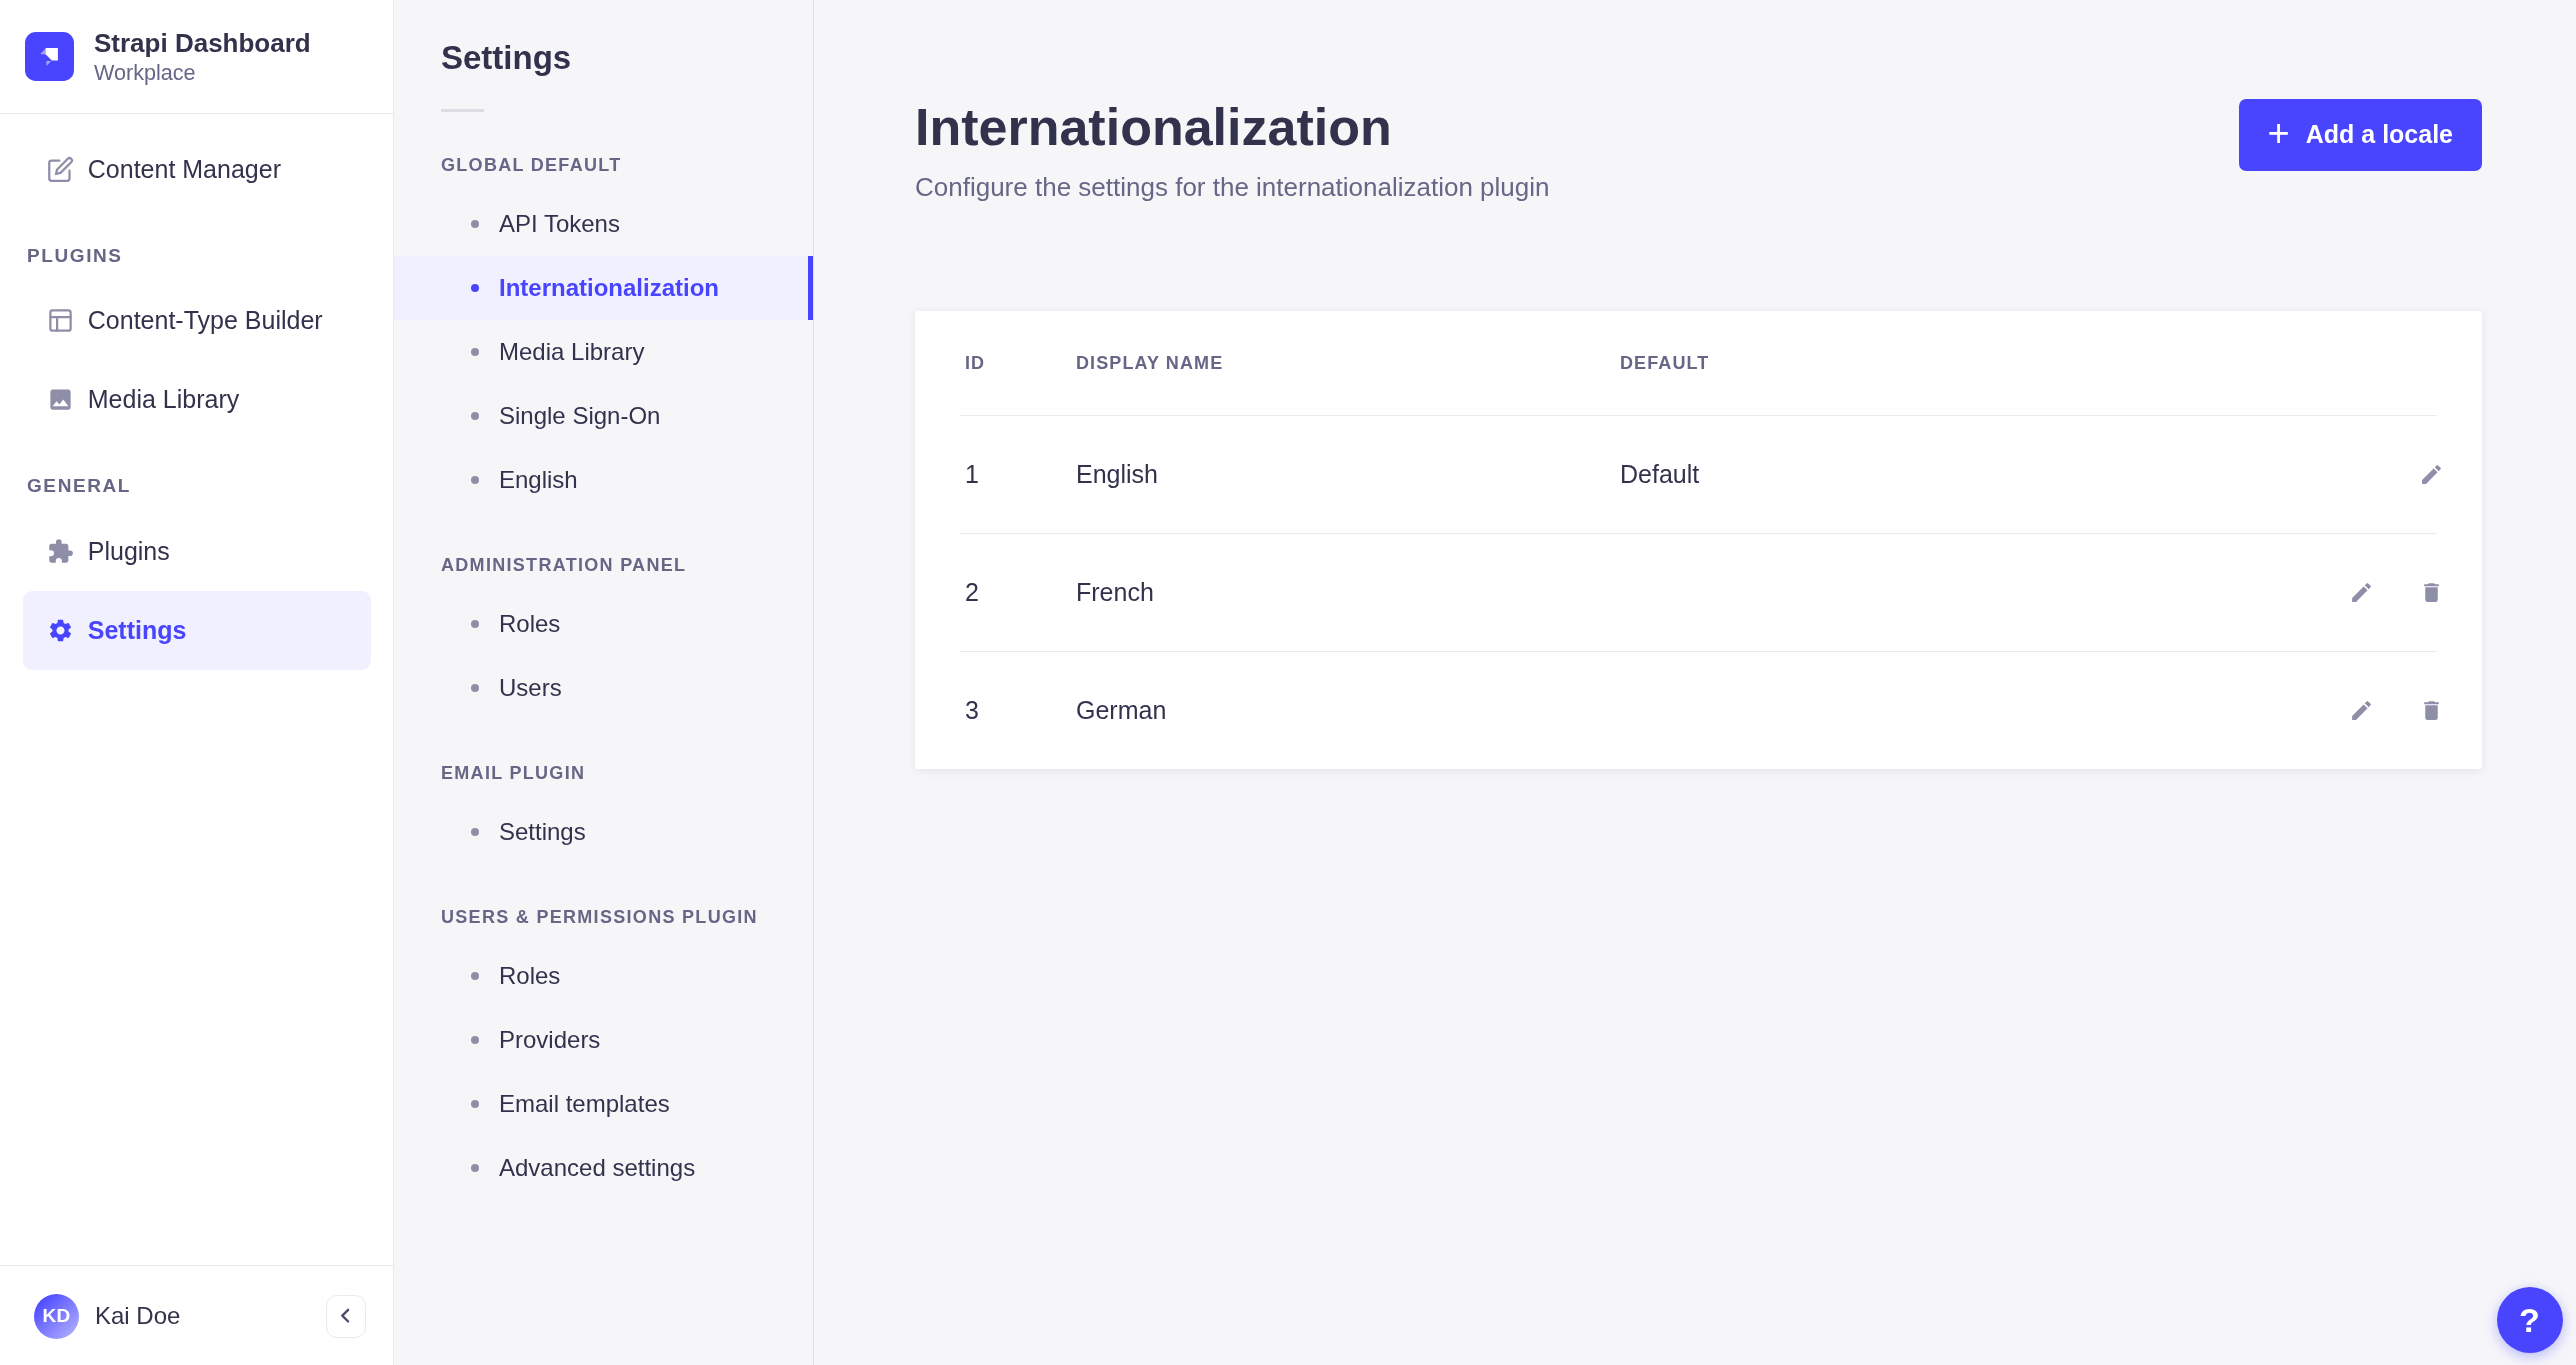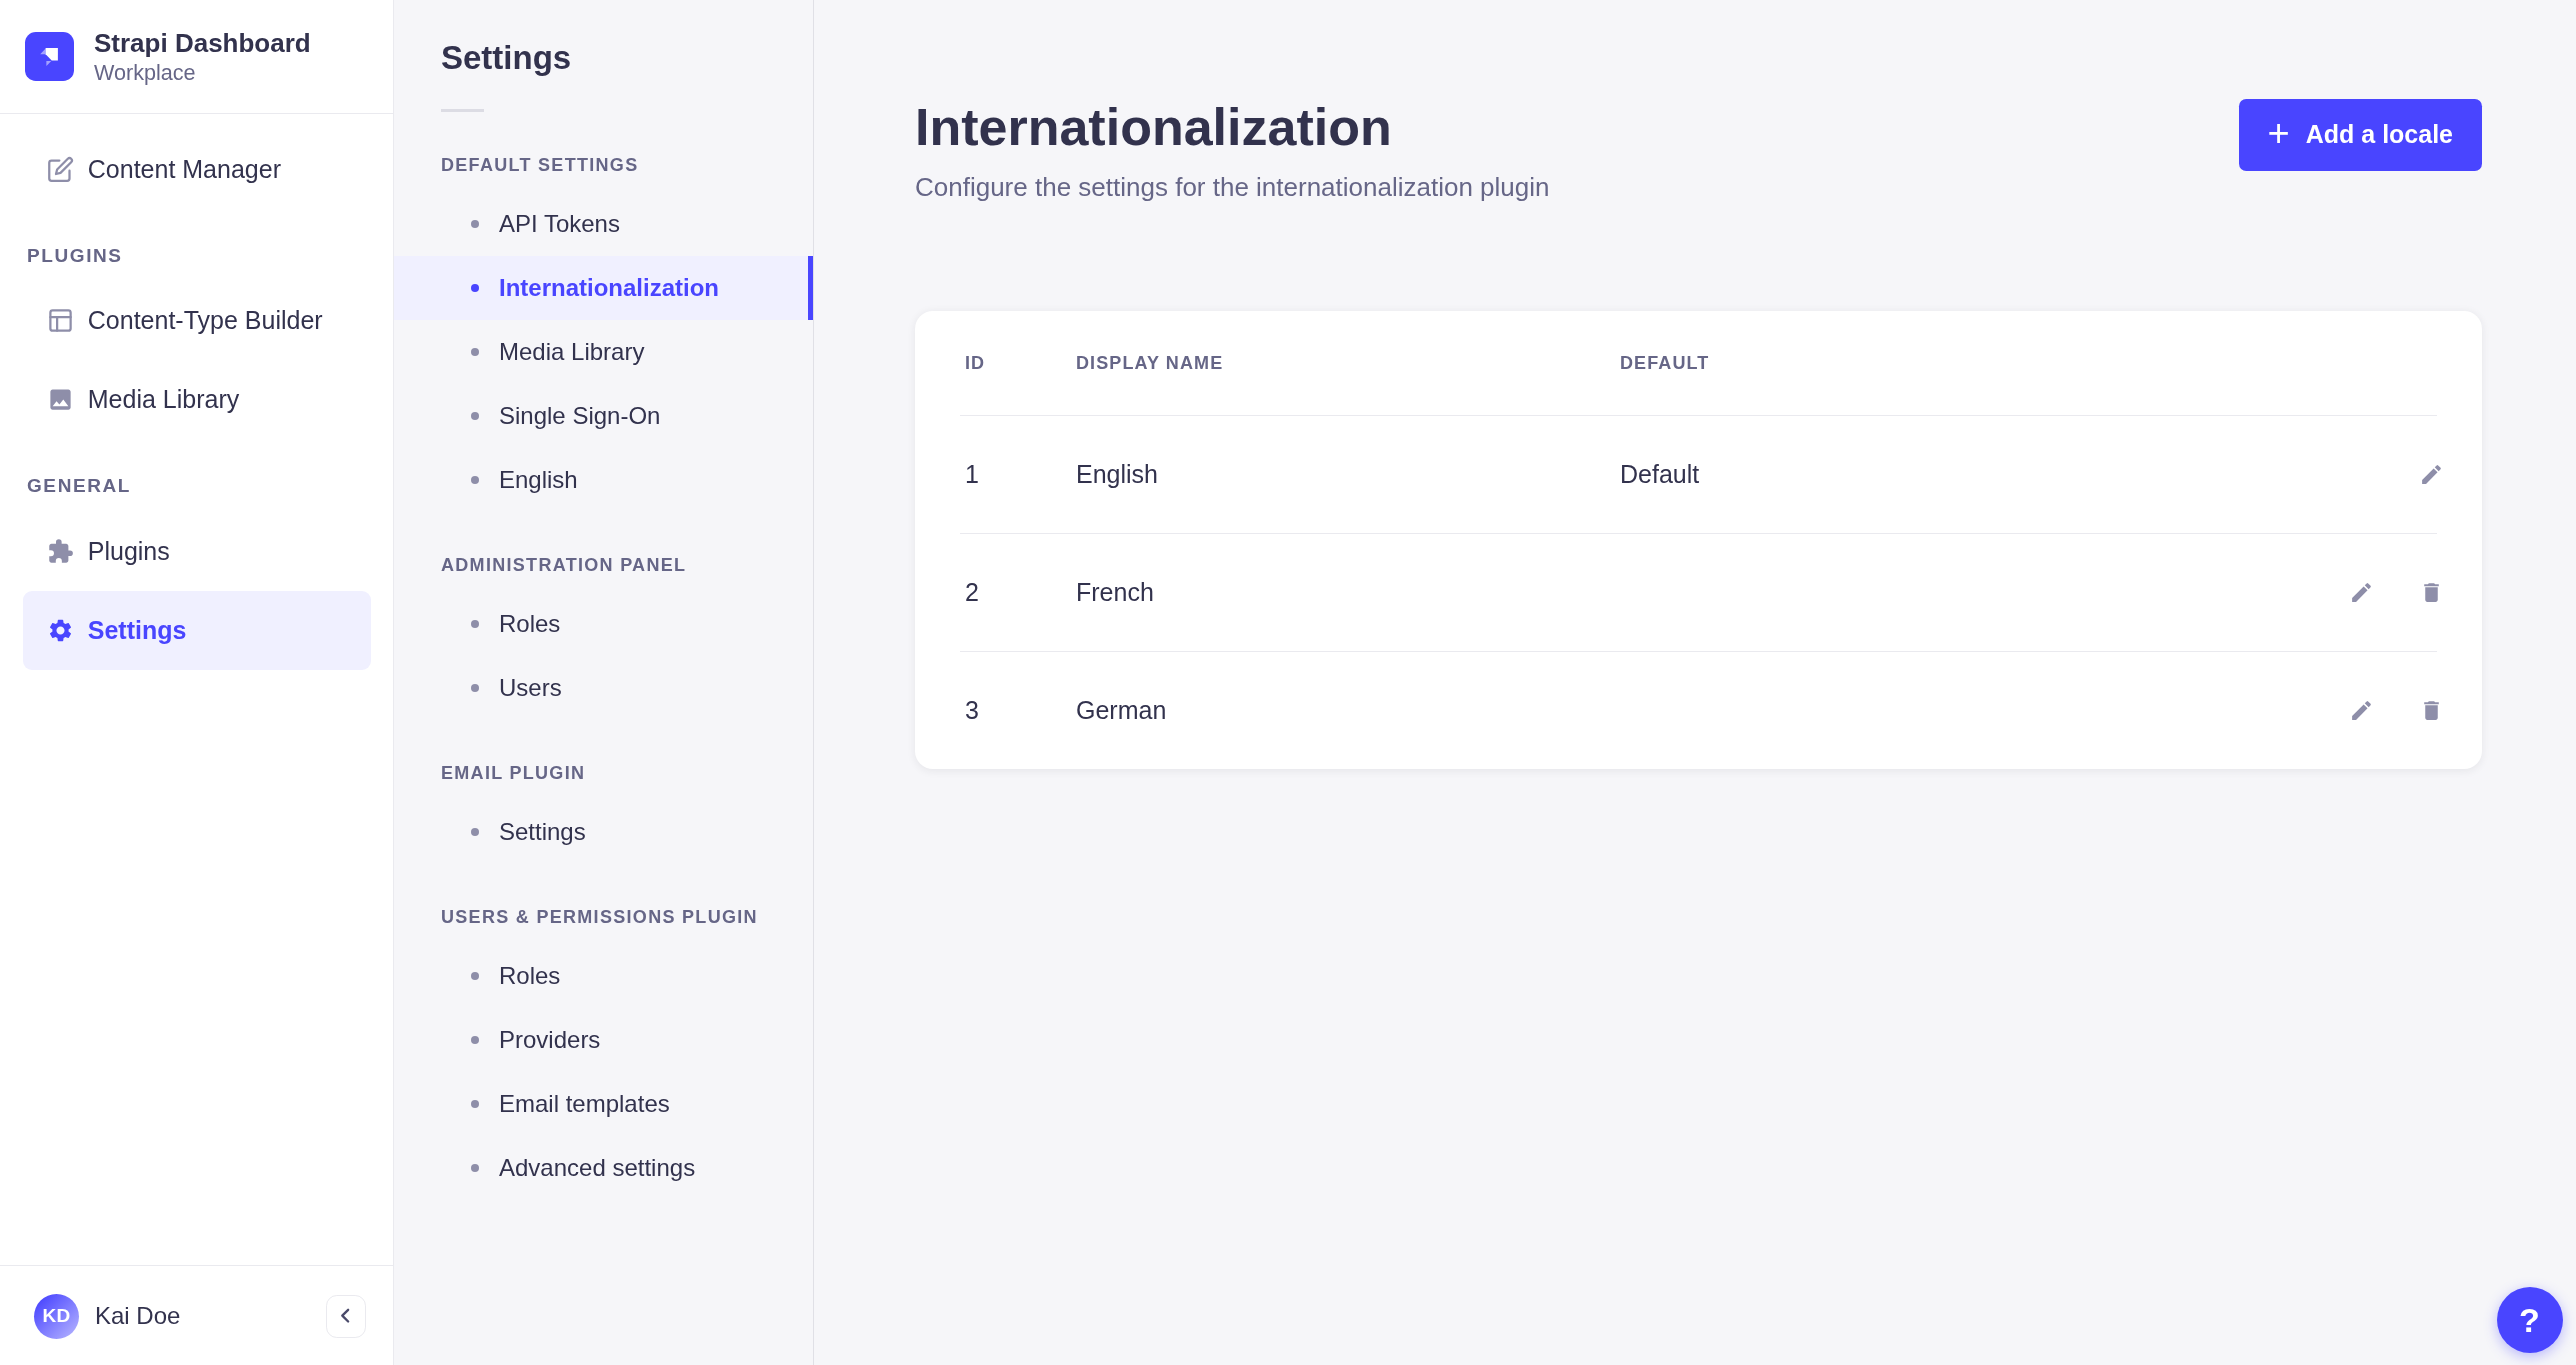--- a/index.html
+++ b/index.html
@@ -104,21 +104,21 @@
   .page-title{font-size:52px;font-weight:bold;color:var(--text);line-height:60px;}
   .page-subtitle{font-size:26px;color:var(--muted);margin-top:14.4px;line-height:32px;}
   .primary-btn{
     display:flex;align-items:center;gap:16px;height:72px;padding:0 29px;
     background:var(--primary);color:#fff;border:none;border-radius:7.2px;
     font-family:inherit;font-size:25px;font-weight:bold;cursor:pointer;margin-top:1.8px;
   }
   .plus-glyph{font-size:38px;font-weight:400;line-height:1;margin-top:-3.6px;}
 
   .table-card{
-    margin-top:108px;background:var(--surface);border-radius:18px;
+    margin-top:108px;background:var(--surface);border-radius:3px;
     box-shadow:0 1.8px 9px rgba(33,33,52,.08);
   }
   .tgrid{
     display:grid;grid-template-columns:111px 544px 1fr 216px;
     align-items:center;padding:0 36px 0 50px;
   }
   .thead{height:104px;}
   .th{font-size:18px;font-weight:bold;color:var(--muted);letter-spacing:1.1px;}
   .trow{height:117px;}
   .td{font-size:25px;color:var(--text);}
@@ -213,21 +213,21 @@
       </span>
     </div>
   </div>
 </nav>
 
 <nav id="sub-nav">
   <div class="subnav-title">Settings</div>
   <div class="subnav-divider"></div>
   <div>
       <div class="subnav-section">
-        <div class="subnav-section-label">DEFAULT SETTINGS</div>
+        <div class="subnav-section-label">GLOBAL DEFAULT</div>
         <div class="subnav-item">
           <span class="bullet"></span>
           <span>API Tokens</span>
         </div>
         <div class="subnav-item active">
           <span class="bullet"></span>
           <span>Internationalization</span>
         </div>
         <div class="subnav-item">
           <span class="bullet"></span>

